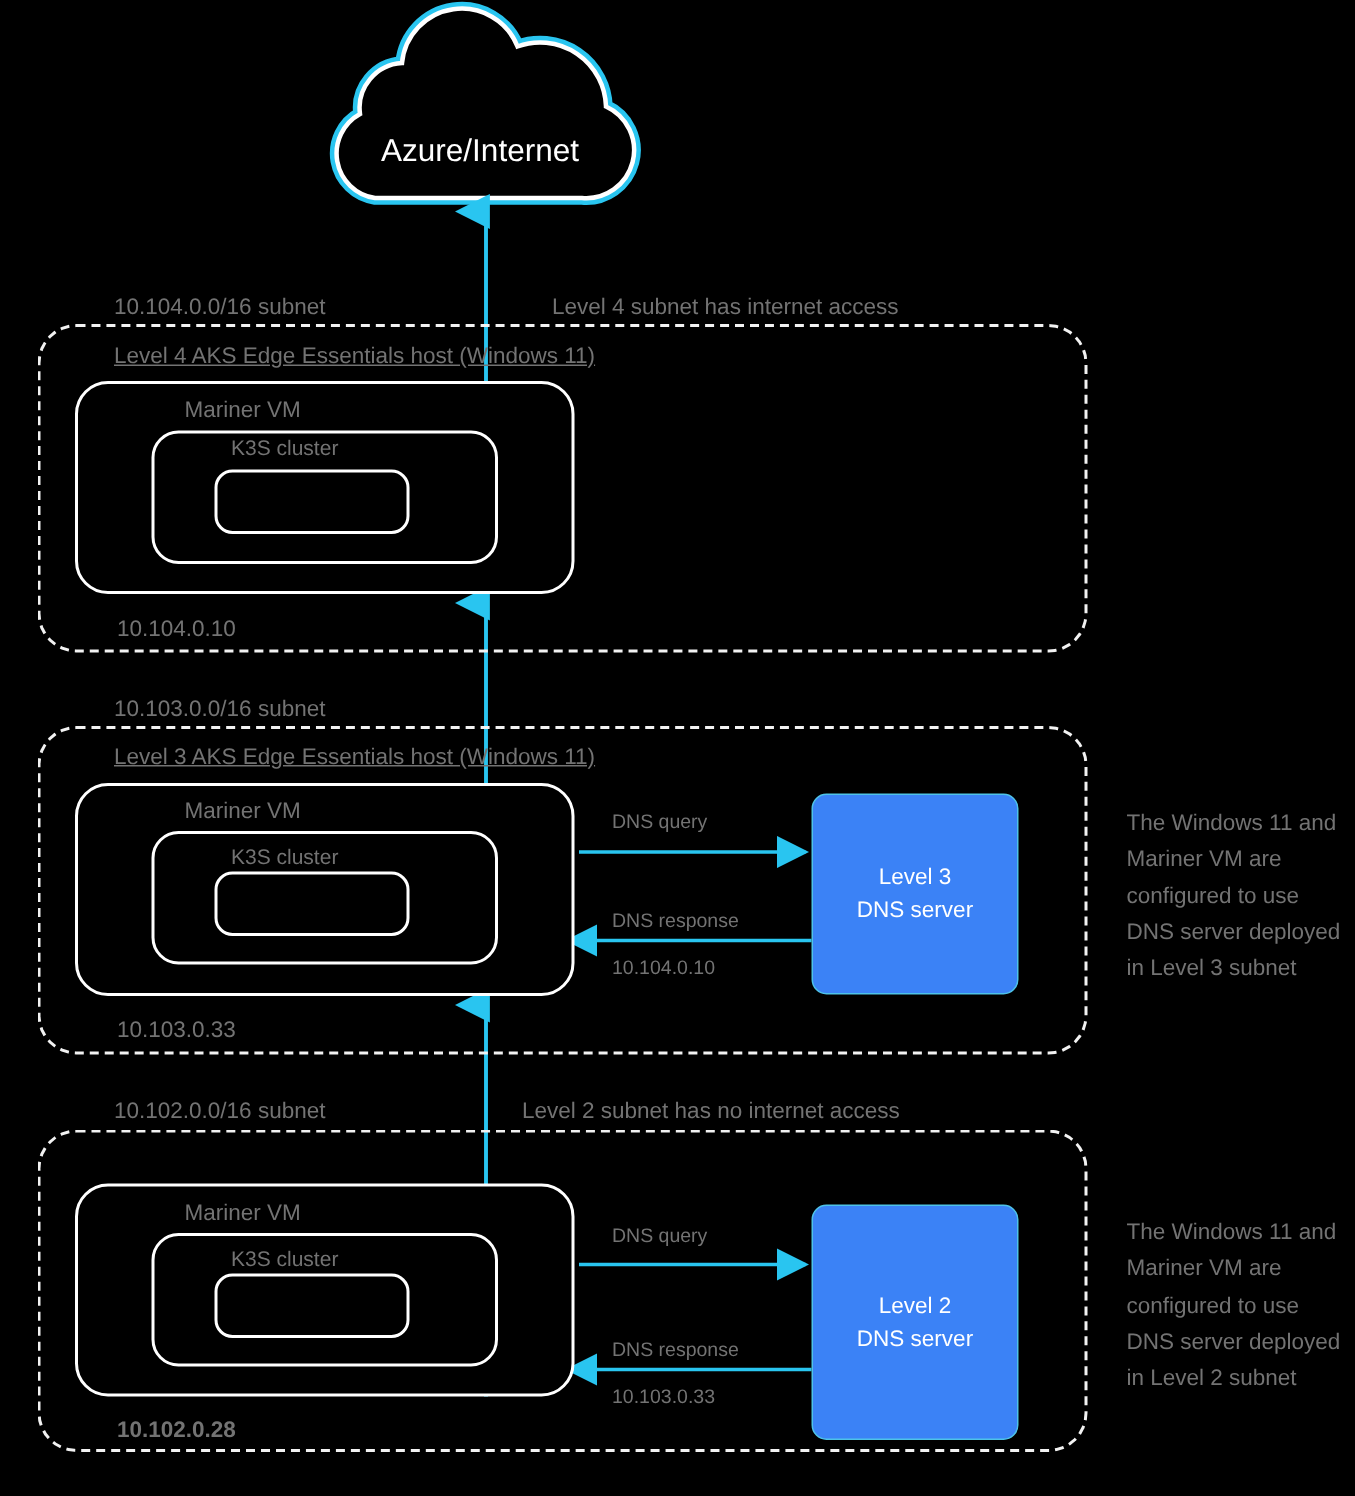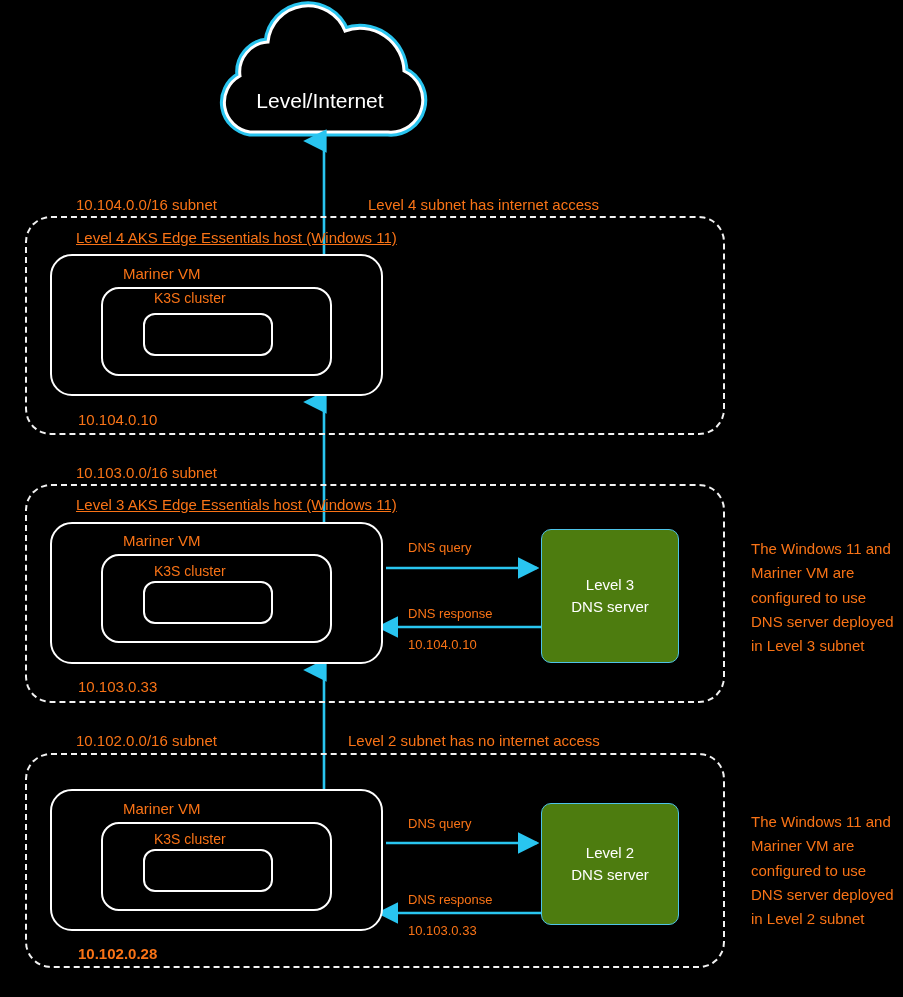--- a/index.html
+++ b/index.html
@@ -15,21 +15,21 @@
     position: relative;
     width: 903px;
     height: 997px;
     background: #000000;
     overflow: hidden;
   }
   .abs { position: absolute; }
 
   
   .txt {
-    color: #f97316;
+    color: #737373;
     font-family: "Liberation Sans", sans-serif;
     white-space: nowrap;
     line-height: 1.2;
   }
   .txt-wrap { white-space: normal; }
 
   .label-subnet   { font-size: 15px; }
   .label-access   { font-size: 15px; }
   .label-host     { font-size: 15px; text-decoration: underline; }
   .label-vm       { font-size: 15px; }
@@ -63,21 +63,21 @@
   }
   .k3s-box {
     border: 2px solid #ffffff;
     border-radius: 12px;
     box-sizing: border-box;
     background: #000000;
   }
 
   
   .dns-box {
-    background: #4d7c0f;
+    background: #3b82f6;
     border: 1px solid #4ec3e8;
     border-radius: 10px;
     box-sizing: border-box;
     display: flex;
     align-items: center;
     justify-content: center;
   }
 
   
   #arrows, #cloud-svg {
@@ -103,21 +103,21 @@
              A 30 30 0 0 0 250 132 Z" fill="none" stroke="#29c5f0" stroke-width="9"></path>
     <path d="M 250 132
              L 388 132
              A 32 32 0 0 0 404 71
              A 44 44 0 0 0 345 31
              A 40 40 0 0 0 268 42
              A 30 30 0 0 0 240 76
              A 30 30 0 0 0 250 132 Z" fill="#000000" stroke="#ffffff" stroke-width="3"></path>
   </svg>
 
-  <div class="abs txt label-cloud" style="left:0; top:88px; width:640px; text-align:center;">Level/Internet</div>
+  <div class="abs txt label-cloud" style="left:0; top:88px; width:640px; text-align:center;">Azure/Internet</div>
 
   <svg id="arrows" width="903" height="997">
     <defs>
       <marker id="ah-up" markerWidth="9" markerHeight="9" refX="4.5" refY="8" orient="auto" markerUnits="strokeWidth">
         <path d="M 4.5 0 L 9 9 L 0 9 Z" fill="#29c5f0"></path>
       </marker>
       <marker id="ah-right" markerWidth="9" markerHeight="9" refX="8" refY="4.5" orient="auto" markerUnits="strokeWidth">
         <path d="M 0 0 L 9 4.5 L 0 9 Z" fill="#29c5f0"></path>
       </marker>
       <marker id="ah-left" markerWidth="9" markerHeight="9" refX="8" refY="4.5" orient="auto" markerUnits="strokeWidth">
@@ -205,21 +205,21 @@
   <div class="abs txt label-k3s" style="left:154px; top:831px;">K3S cluster</div>
 
   <div class="abs k3s-box" style="left:143px; top:849px; width:130px; height:43px;"></div>
 
   <div class="abs txt label-ip" style="left:78px; top:945px;font-weight:bold;">10.102.0.28</div>
 
   <div class="abs txt label-flow" style="left:408px; top:816px;">DNS query</div>
   <div class="abs txt label-flow" style="left:408px; top:892px;">DNS response</div>
   <div class="abs txt label-flow" style="left:408px; top:923px;">10.103.0.33</div>
 
-  <div class="abs dns-box" style="left:541px; top:803px; width:138px; height:122px;">
+  <div class="abs dns-box" style="left:541px; top:803px; width:138px; height:157px;">
     <div class="txt label-dns">
       <span>Level 2</span><br>
       <span>DNS server</span>
     </div>
   </div>
 
   <div class="abs txt txt-wrap label-note" style="left:751px; top:810px;">The Windows 11 and Mariner VM are configured to use DNS server deployed in Level 2 subnet</div>
 
 </div>
 

